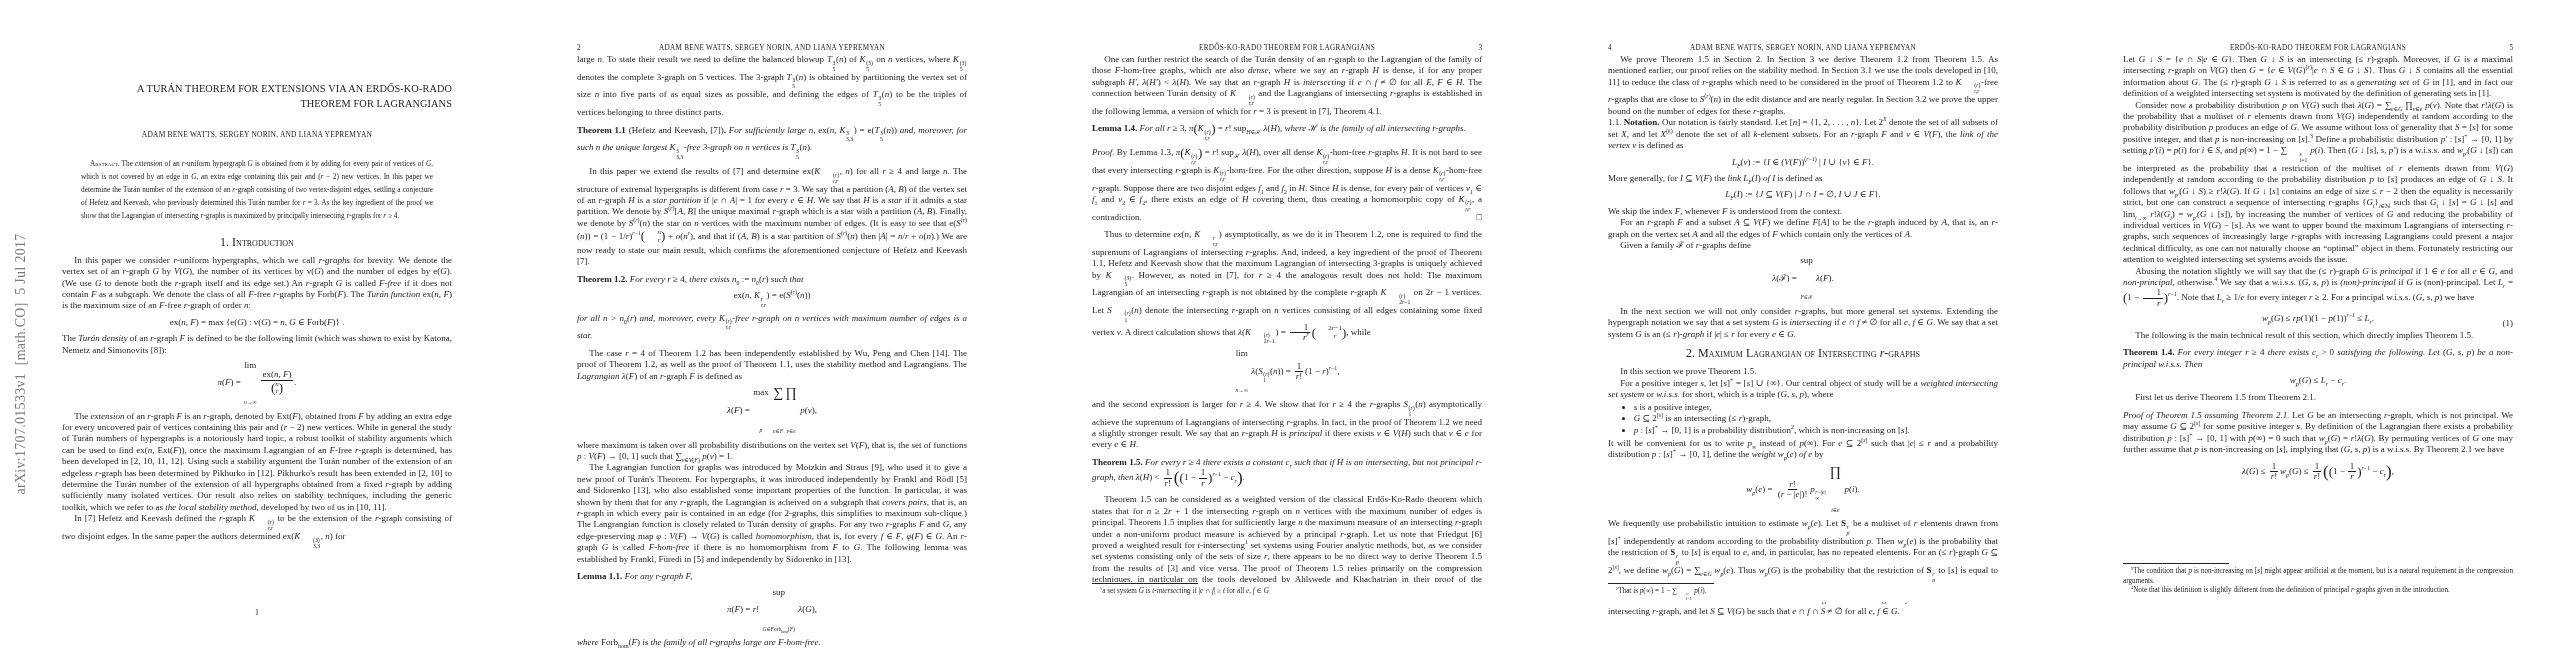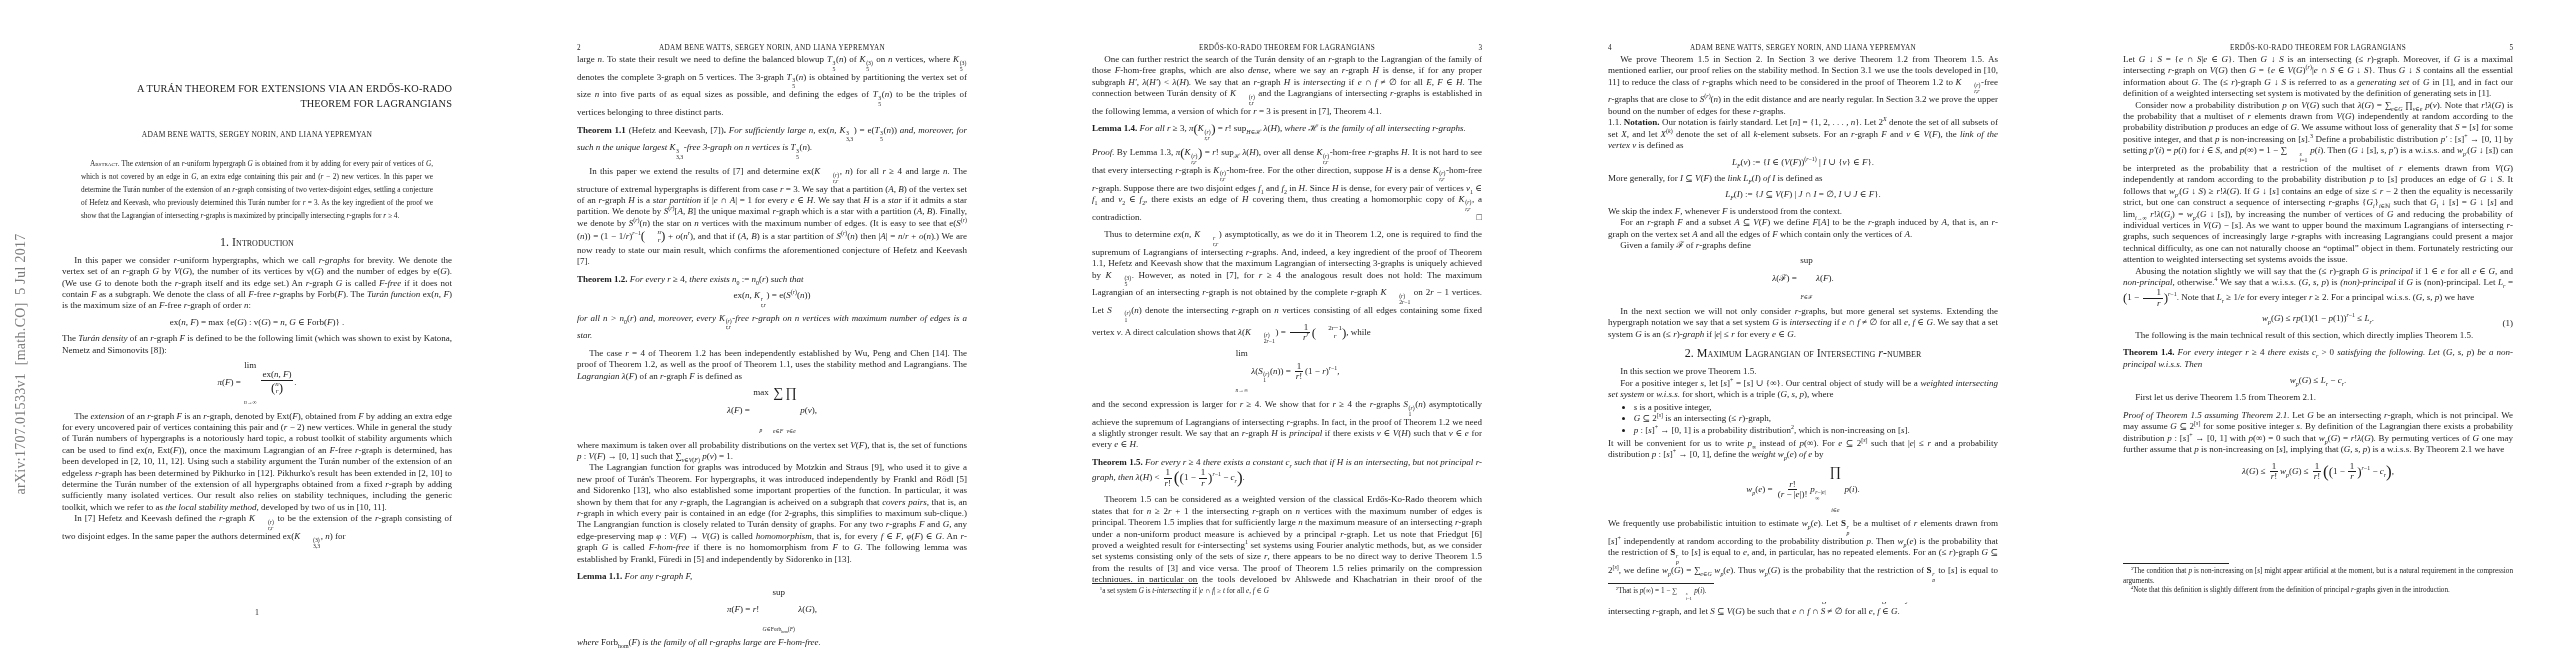--- a/index.html
+++ b/index.html
@@ -247,21 +247,21 @@
         <div class="p noind">More generally, for <i>I</i> ⊆ <i>V</i>(<i>F</i>) the <i>link L<sub>F</sub></i>(<i>I</i>) <i>of I</i> is defined as</div>
         <div class="display eqrow"><span class="eq"><i>L<sub>F</sub></i>(<i>I</i>) := {<i>J</i> ⊆ <i>V</i>(<i>F</i>) | <i>J</i> ∩ <i>I</i> = ∅, <i>I</i> ∪ <i>J</i> ∈ <i>F</i>}.</span></div>
         <div class="p noind">We skip the index <i>F</i>, whenever <i>F</i> is understood from the context.</div>
         <div class="p">For an <i>r</i>-graph <i>F</i> and a subset <i>A</i> ⊆ <i>V</i>(<i>F</i>) we define <i>F</i>[<i>A</i>] to be the <i>r</i>-graph induced by <i>A</i>, that is, an <i>r</i>-graph on the vertex set <i>A</i> and all the edges of <i>F</i> which contain only the vertices of <i>A</i>.</div>
         <div class="p">Given a family ℱ of <i>r</i>-graphs define</div>
         <div class="display eqrow"><span class="eq"><i>λ</i>(ℱ) = <span class="uo">
               <span class="op">sup</span>
               <span class="under"><i>F</i>∈ℱ</span>
             </span> <i>λ</i>(<i>F</i>).</span></div>
         <div class="p">In the next section we will not only consider <i>r</i>-graphs, but more general set systems. Extending the hypergraph notation we say that a set system <i>G</i> is <i>intersecting</i> if <i>e</i> ∩ <i>f</i> ≠ ∅ for all <i>e</i>, <i>f</i> ∈ <i>G</i>.  We say that a set system <i>G</i> is an (≤ <i>r</i>)-<i>graph</i> if |<i>e</i>| ≤ <i>r</i> for every <i>e</i> ∈ <i>G</i>.</div>
-        <div class="sechead">2. <span class="sc">Maximum Lagrangian of Intersecting</span> <i>r</i>-<span class="sc">number</span></div>
+        <div class="sechead">2. <span class="sc">Maximum Lagrangian of Intersecting</span> <i>r</i>-<span class="sc">graphs</span></div>
         <div class="p">In this section we prove Theorem 1.5.</div>
         <div class="p">For a positive integer <i>s</i>, let [<i>s</i>]<sup>+</sup> = [<i>s</i>] ∪ {∞}.  Our central object of study will be a <i>weighted intersecting set system</i> or <i>w.i.s.s.</i> for short, which is a triple (<i>G</i>, <i>s</i>, <i>p</i>), where</div>
         <ul class="bullets">
           <li><i>s</i> is a positive integer,</li>
           <li><i>G</i> ⊆ 2<sup>[<i>s</i>]</sup> is an intersecting (≤ <i>r</i>)-graph,</li>
           <li><i>p</i> : [<i>s</i>]<sup>+</sup> → [0, 1] is a probability distribution<sup>2</sup>, which is non-increasing on [<i>s</i>].</li>
         </ul>
         <div class="p noind">It will be convenient for us to write <i>p</i><sub>∞</sub> instead of <i>p</i>(∞).  For <i>e</i> ⊆ 2<sup>[<i>s</i>]</sup> such that |<i>e</i>| ≤ <i>r</i> and a probability distribution <i>p</i> : [<i>s</i>]<sup>+</sup> → [0, 1], define the <i>weight w<sub>p</sub></i>(<i>e</i>) <i>of e</i> by</div>
         <div class="display eqrow"><span class="eq"><i>w<sub>p</sub></i>(<i>e</i>) = <span class="frac">
               <span class="num"><i>r</i>!</span>

